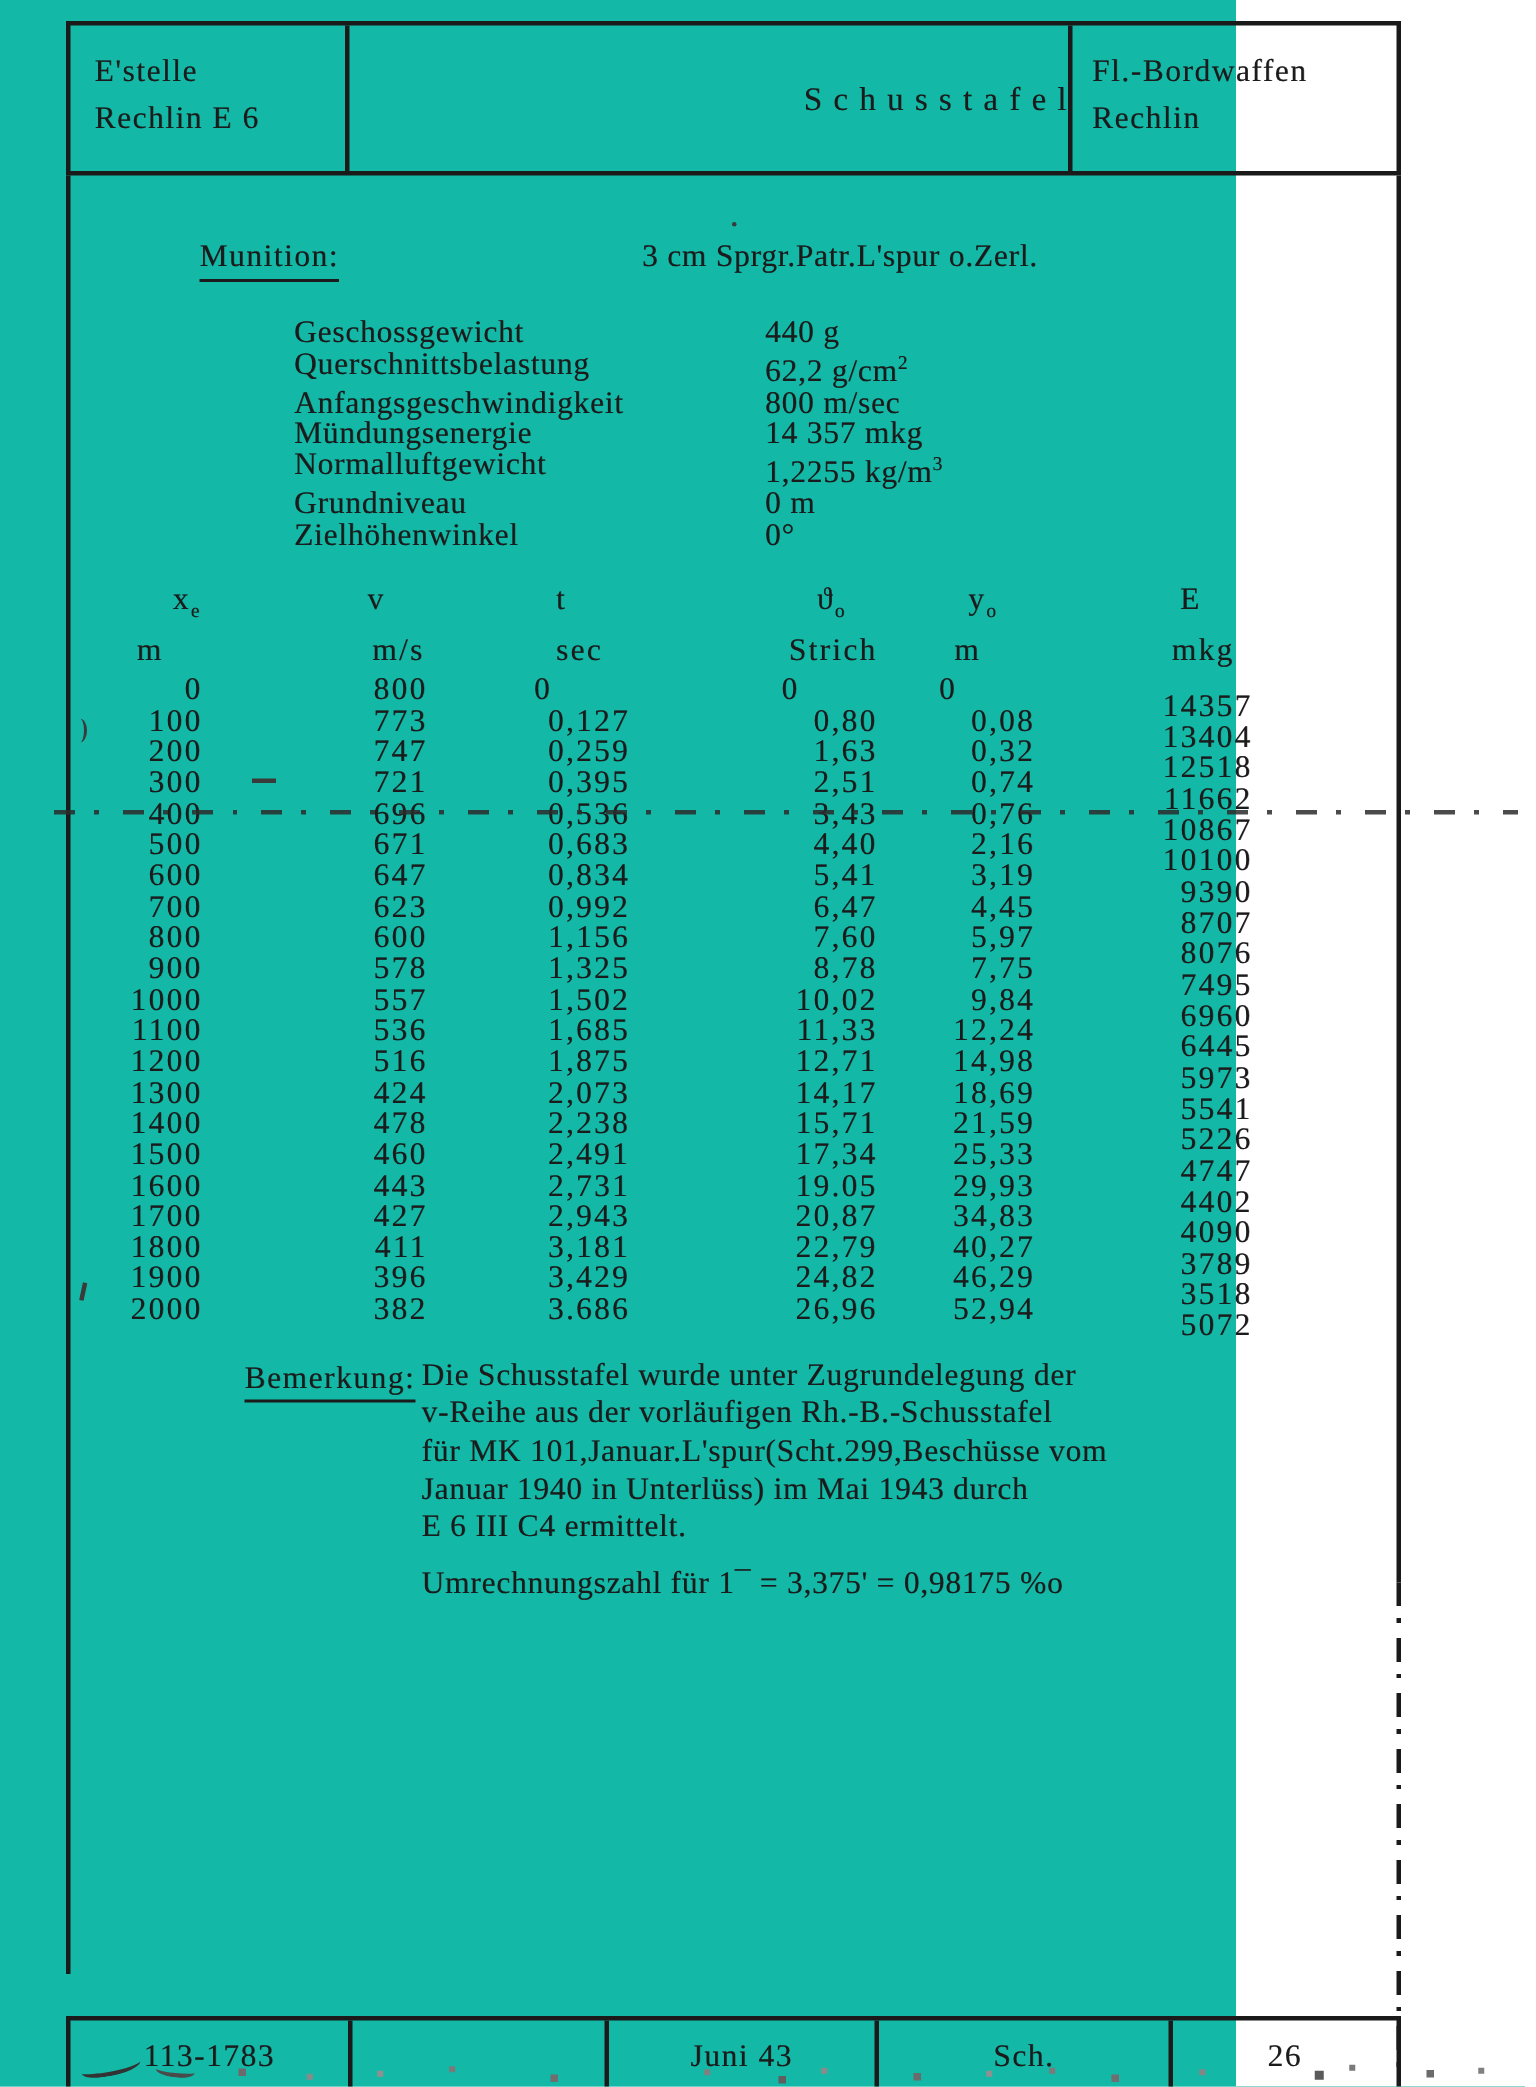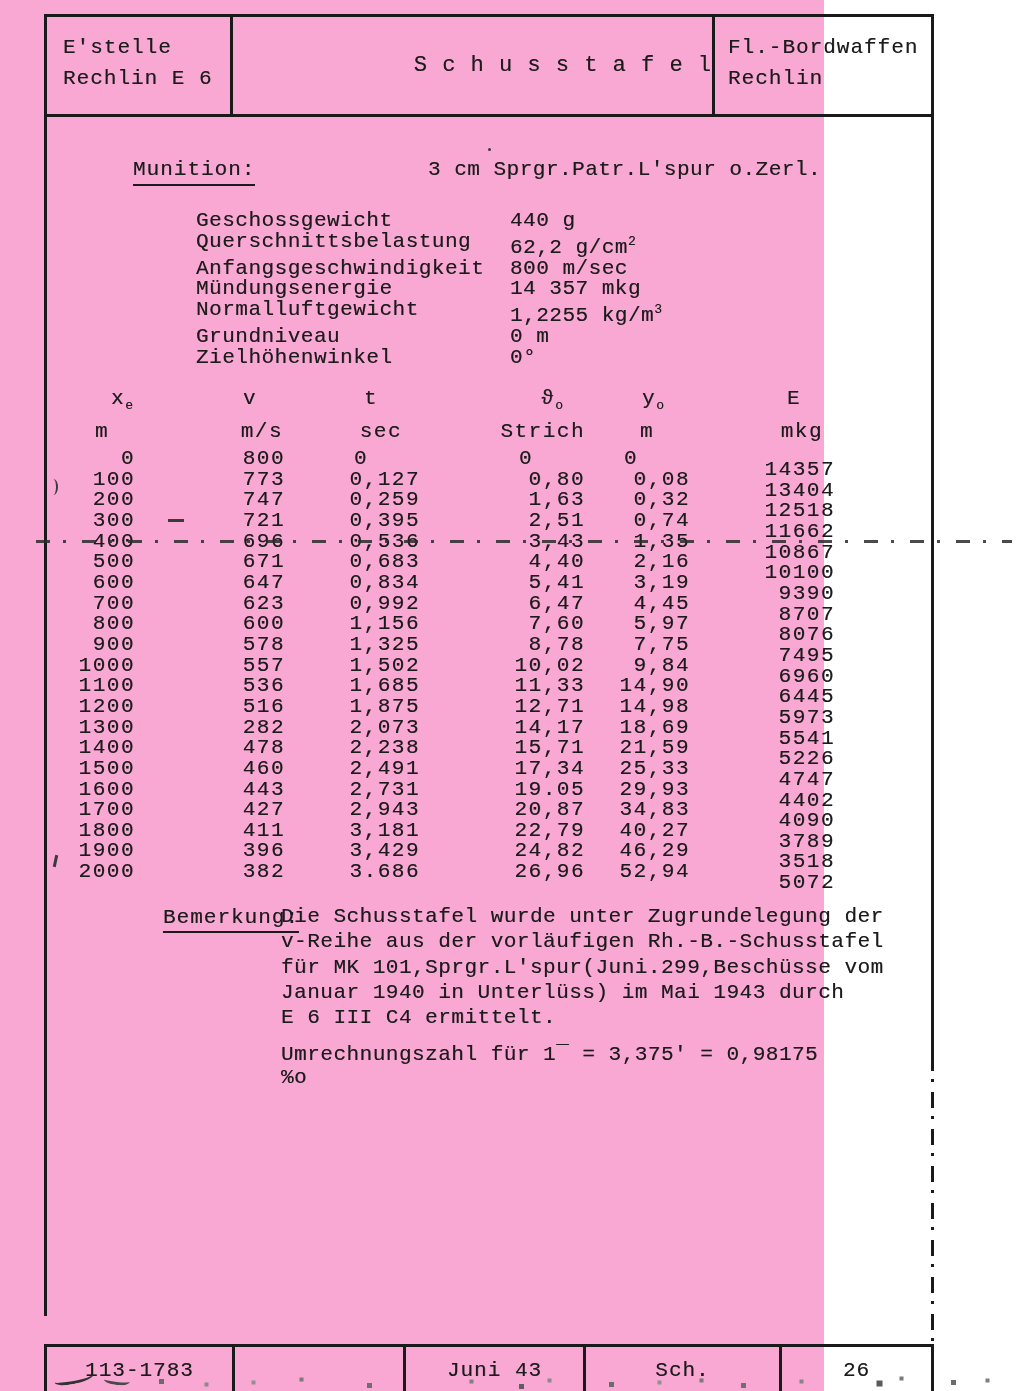--- a/index.html
+++ b/index.html
@@ -1,20 +1,20 @@
 <!DOCTYPE html>
 <html><head>
 <meta charset="utf-8">
 <style>
   html,body{margin:0;padding:0;}
   body{width:1024px;height:1391px;overflow:hidden;background:#ffffff;}
   .page{
     position:relative;width:824px;height:1391px;
-    background:#f9a8d4;color:#1b1b1b;
-    font-family:Liberation Mono, monospace;
+    background:#14b8a6;color:#1b1b1b;
+    font-family:Liberation Serif, serif;
     text-shadow:0.3px 0.3px 0 rgba(25,25,25,0.5);
   }
   
   .header-box{
     position:absolute;left:44px;top:14px;width:890px;height:103px;
     border:3px solid #1a1a1a;display:flex;box-sizing:border-box;
   }
   .hcell{box-sizing:border-box;}
   .hcell-left{width:186px;border-right:3px solid #1a1a1a;padding:15px 0 0 16px;font-size:21px;line-height:31px;letter-spacing:1px;}
   .hcell-mid{flex:1;border-right:3px solid #1a1a1a;display:flex;align-items:center;justify-content:flex-end;font-size:22px;letter-spacing:1px;}
@@ -169,21 +169,21 @@
         <div class="cell">0,395</div>
         <div class="cell">2,51</div>
         <div class="cell">0,74</div>
         <div class="cell e-shift">11662</div>
       </div>
       <div class="t-grid t-row">
         <div class="cell">400</div>
         <div class="cell">696</div>
         <div class="cell">0,536</div>
         <div class="cell">3,43</div>
-        <div class="cell">1,35</div>
+        <div class="cell">0,76</div>
         <div class="cell e-shift">10867</div>
       </div>
       <div class="t-grid t-row">
         <div class="cell">500</div>
         <div class="cell">671</div>
         <div class="cell">0,683</div>
         <div class="cell">4,40</div>
         <div class="cell">2,16</div>
         <div class="cell e-shift">10100</div>
       </div>
@@ -225,34 +225,34 @@
         <div class="cell">1,502</div>
         <div class="cell">10,02</div>
         <div class="cell">9,84</div>
         <div class="cell e-shift">6960</div>
       </div>
       <div class="t-grid t-row">
         <div class="cell">1100</div>
         <div class="cell">536</div>
         <div class="cell">1,685</div>
         <div class="cell">11,33</div>
-        <div class="cell">14,90</div>
+        <div class="cell">12,24</div>
         <div class="cell e-shift">6445</div>
       </div>
       <div class="t-grid t-row">
         <div class="cell">1200</div>
         <div class="cell">516</div>
         <div class="cell">1,875</div>
         <div class="cell">12,71</div>
         <div class="cell">14,98</div>
         <div class="cell e-shift">5973</div>
       </div>
       <div class="t-grid t-row">
         <div class="cell">1300</div>
-        <div class="cell">282</div>
+        <div class="cell">424</div>
         <div class="cell">2,073</div>
         <div class="cell">14,17</div>
         <div class="cell">18,69</div>
         <div class="cell e-shift">5541</div>
       </div>
       <div class="t-grid t-row">
         <div class="cell">1400</div>
         <div class="cell">478</div>
         <div class="cell">2,238</div>
         <div class="cell">15,71</div>
@@ -305,21 +305,21 @@
         <div class="cell">3.686</div>
         <div class="cell">26,96</div>
         <div class="cell">52,94</div>
         <div class="cell e-shift">5072</div>
       </div>
     </div>
 
   <div class="fold-line"></div>
 
   <div class="bemerkung-label">Bemerkung:</div>
-  <div class="bemerkung-lines"><div>Die Schusstafel wurde unter Zugrundelegung der</div><div>v-Reihe aus der vorläufigen Rh.-B.-Schusstafel</div><div>für MK 101,Sprgr.L'spur(Juni.299,Beschüsse vom</div><div>Januar 1940 in Unterlüss) im Mai 1943 durch</div><div>E 6 III C4 ermittelt.</div></div>
+  <div class="bemerkung-lines"><div>Die Schusstafel wurde unter Zugrundelegung der</div><div>v-Reihe aus der vorläufigen Rh.-B.-Schusstafel</div><div>für MK 101,Januar.L'spur(Scht.299,Beschüsse vom</div><div>Januar 1940 in Unterlüss) im Mai 1943 durch</div><div>E 6 III C4 ermittelt.</div></div>
   <div class="formula">Umrechnungszahl für 1¯ = 3,375' = 0,98175 %o</div>
 
   <div class="footer-box">
     <div class="fcell fc0">113-1783</div>
     <div class="fcell fc1"></div>
     <div class="fcell fc2">Juni 43</div>
     <div class="fcell fc3">Sch.</div>
     <div class="fcell fc4">26</div>
   </div>
 

